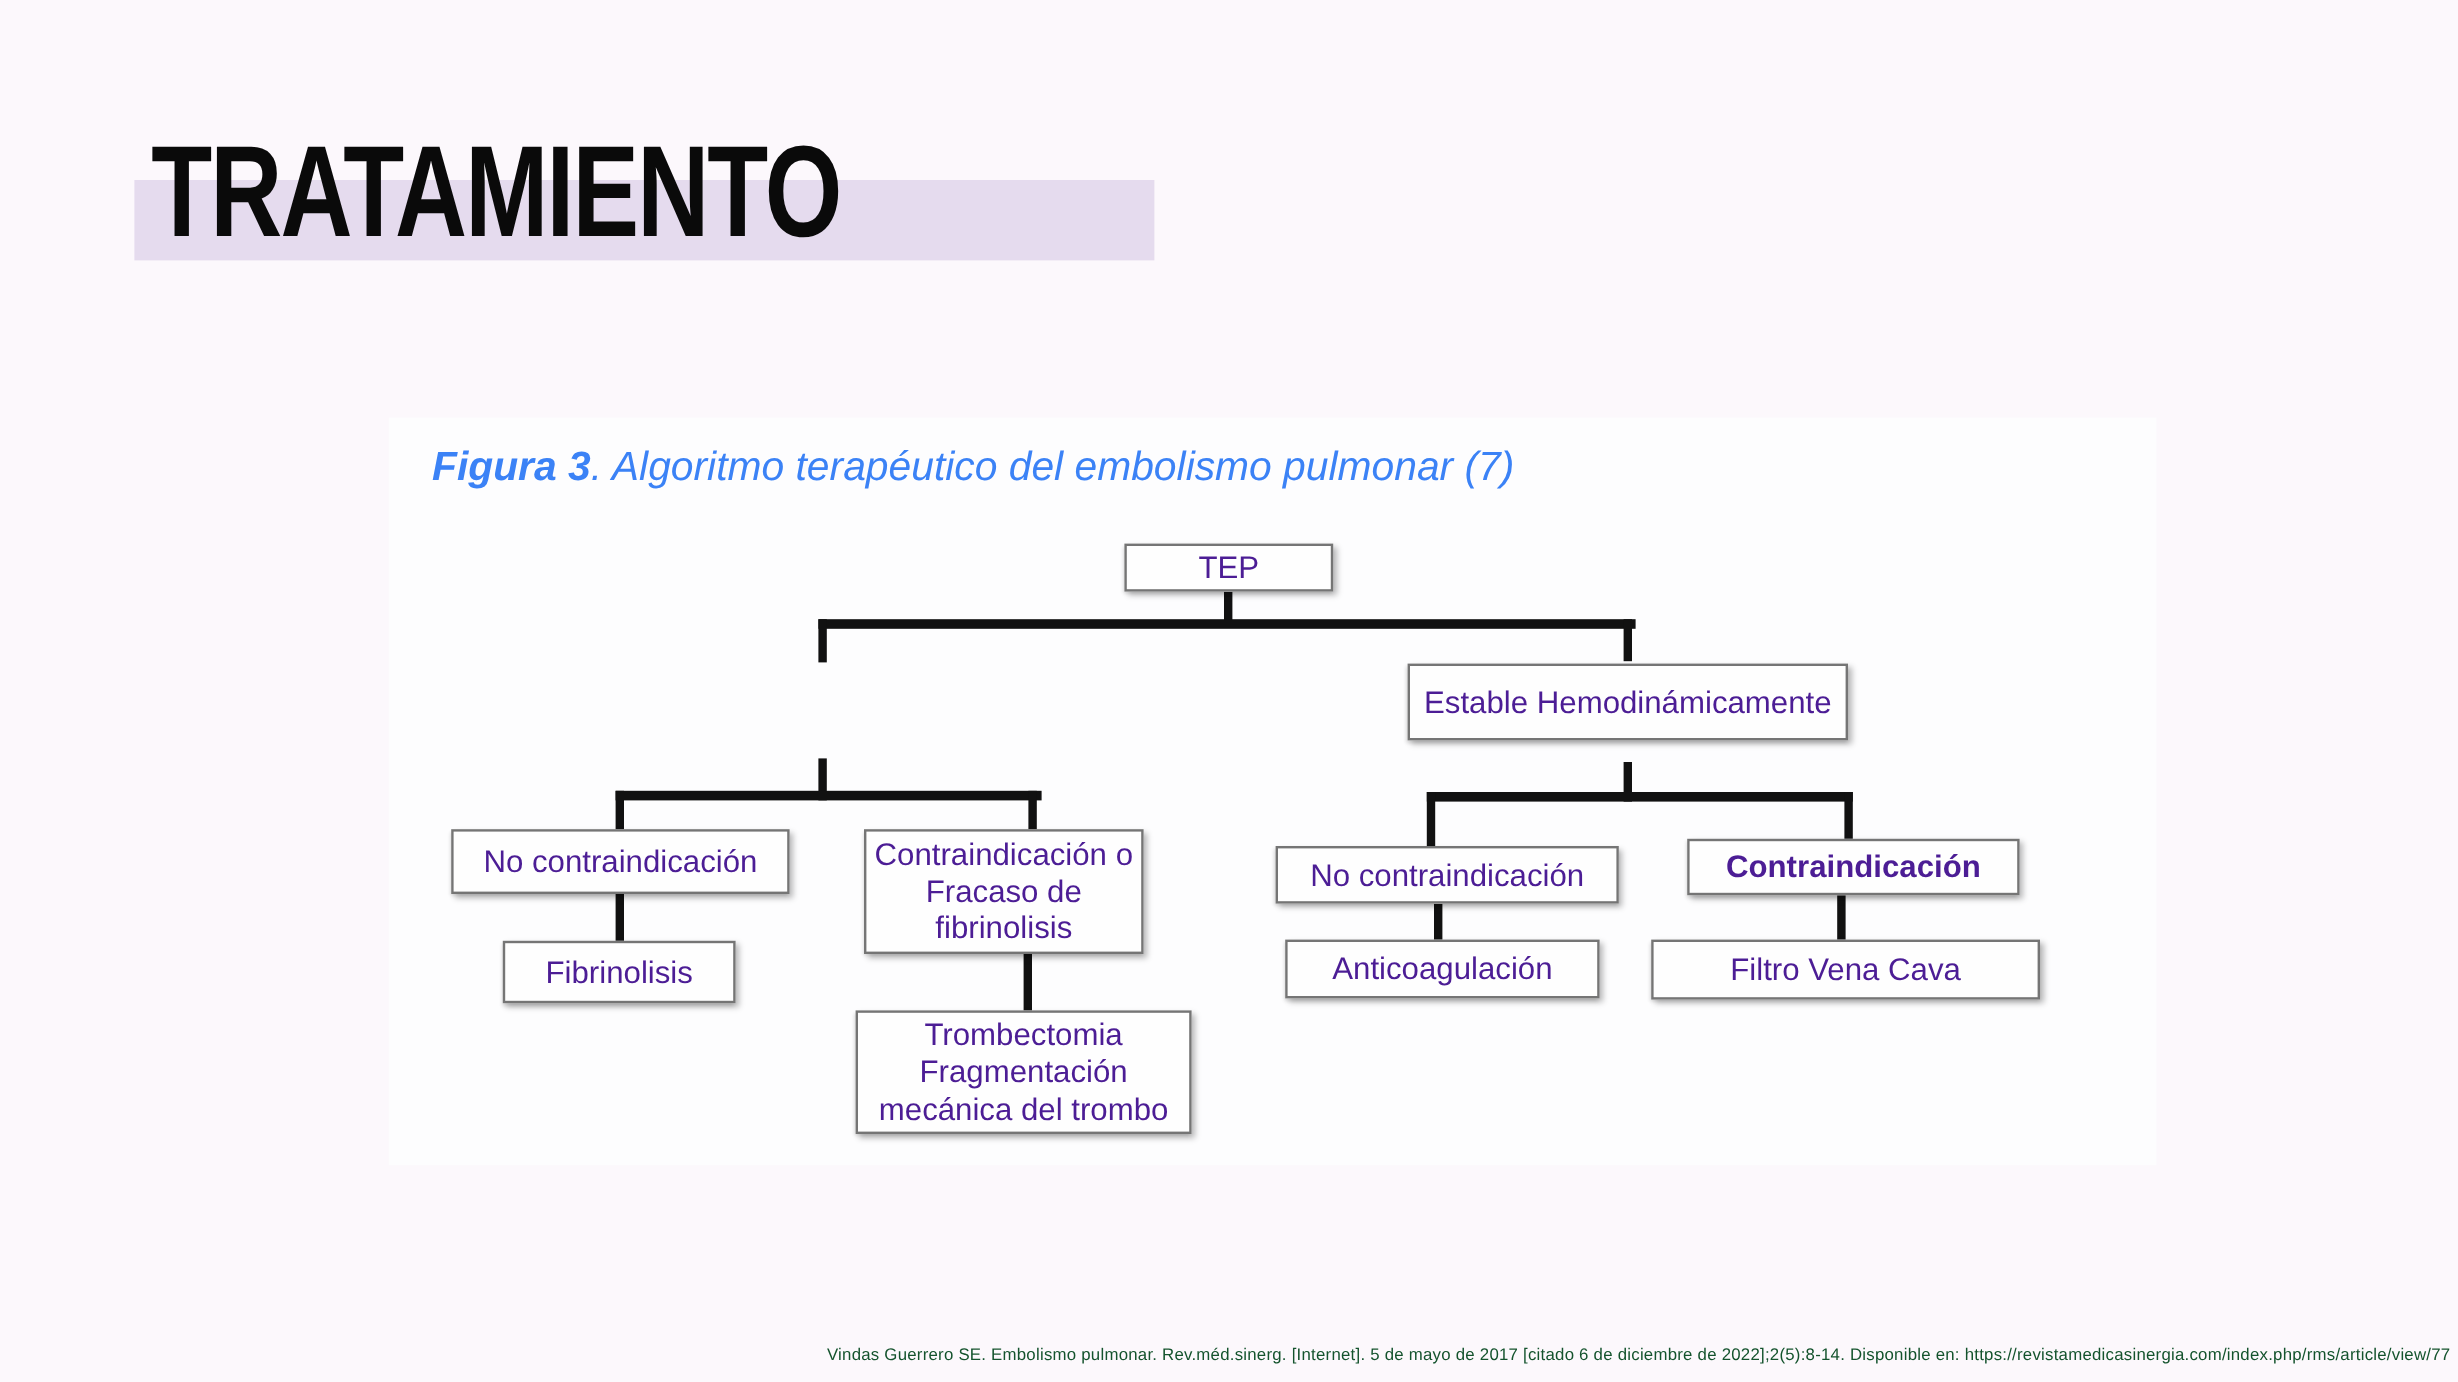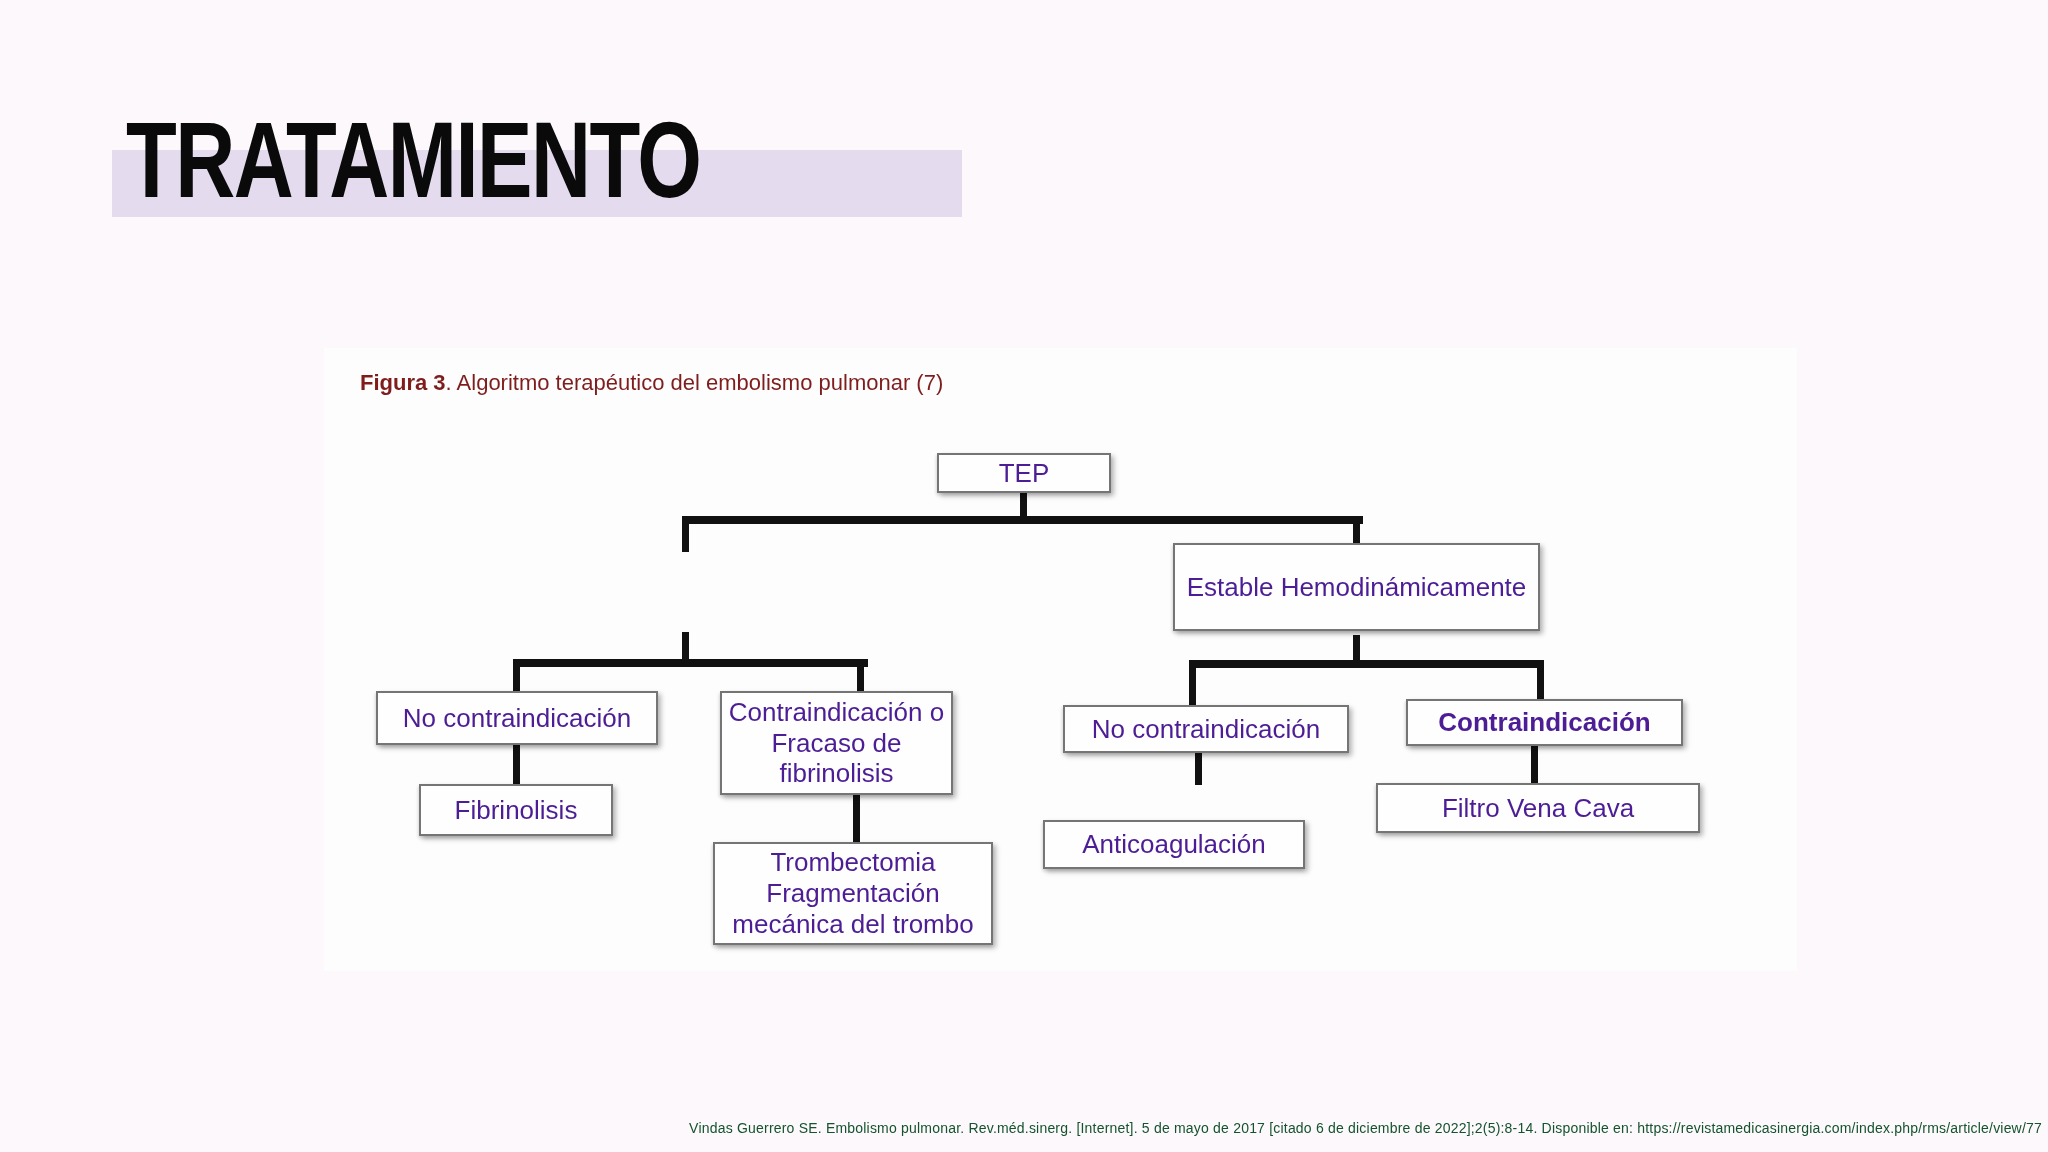--- a/index.html
+++ b/index.html
@@ -43,23 +43,24 @@
     left: 324px;
     top: 348px;
     width: 1473px;
     height: 623px;
     background: #fdfdfe;
   }
   .figure-caption {
     position: absolute;
     left: 36px;
     top: 22px;
-    font-size: 22px;
-    color: #7f1d1d;
+    font-size: 34px;
+    color: #3b82f6;
     white-space: nowrap;
+    font-style: italic;
   }
   .figure-caption .cap-label { font-weight: bold; }
   
   .connector {
     position: absolute;
     background: #111;
     z-index: 1;
   }
   .node {
     position: absolute;
@@ -75,27 +76,27 @@
   }
   .node-label {
     font-size: 26px;
     line-height: 1.18;
     color: #4c1d95;
     white-space: pre-line;
   }
   
   .n-tep            { left: 613px;  top: 105px; width: 174px; height: 40px; }
   .n-inestable      { left: 188px;  top: 202px; width: 346px; height: 82px; }
-  .n-estable        { left: 849px;  top: 195px; width: 367px; height: 88px; }
+  .n-estable        { left: 849px;  top: 205px; width: 367px; height: 64px; }
   .n-nocontra-l     { left: 52px;   top: 343px; width: 282px; height: 54px; }
   .n-contrafracaso  { left: 396px;  top: 343px; width: 233px; height: 104px; }
   .n-fibrinolisis   { left: 95px;   top: 436px; width: 194px; height: 52px; }
   .n-trombectomia   { left: 389px;  top: 494px; width: 280px; height: 103px; }
   .n-nocontra-r     { left: 739px;  top: 357px; width: 286px; height: 48px; }
-  .n-anticoagulacion{ left: 719px;  top: 435px; width: 262px; height: 49px; margin-top: 37px; }
+  .n-anticoagulacion{ left: 747px;  top: 435px; width: 262px; height: 49px; }
   .n-contra-r       { left: 1082px; top: 351px; width: 277px; height: 47px; font-weight: bold; }
   .n-filtro         { left: 1052px; top: 435px; width: 324px; height: 50px; align-items: center; }
   
   .c-v1  { left: 696px;  top: 145px; width: 7px;   height: 30px; }
   .c-h1  { left: 358px;  top: 168px; width: 681px; height: 8px;  }
   .c-v2  { left: 358px;  top: 168px; width: 7px;   height: 36px; }
   .c-v3  { left: 1029px; top: 168px; width: 7px;   height: 35px; }
   .c-v4  { left: 358px;  top: 284px; width: 7px;   height: 35px; }
   .c-h2a { left: 189px;  top: 311px; width: 355px; height: 8px;  }
   .c-v5  { left: 189px;  top: 311px; width: 7px;   height: 34px; }

